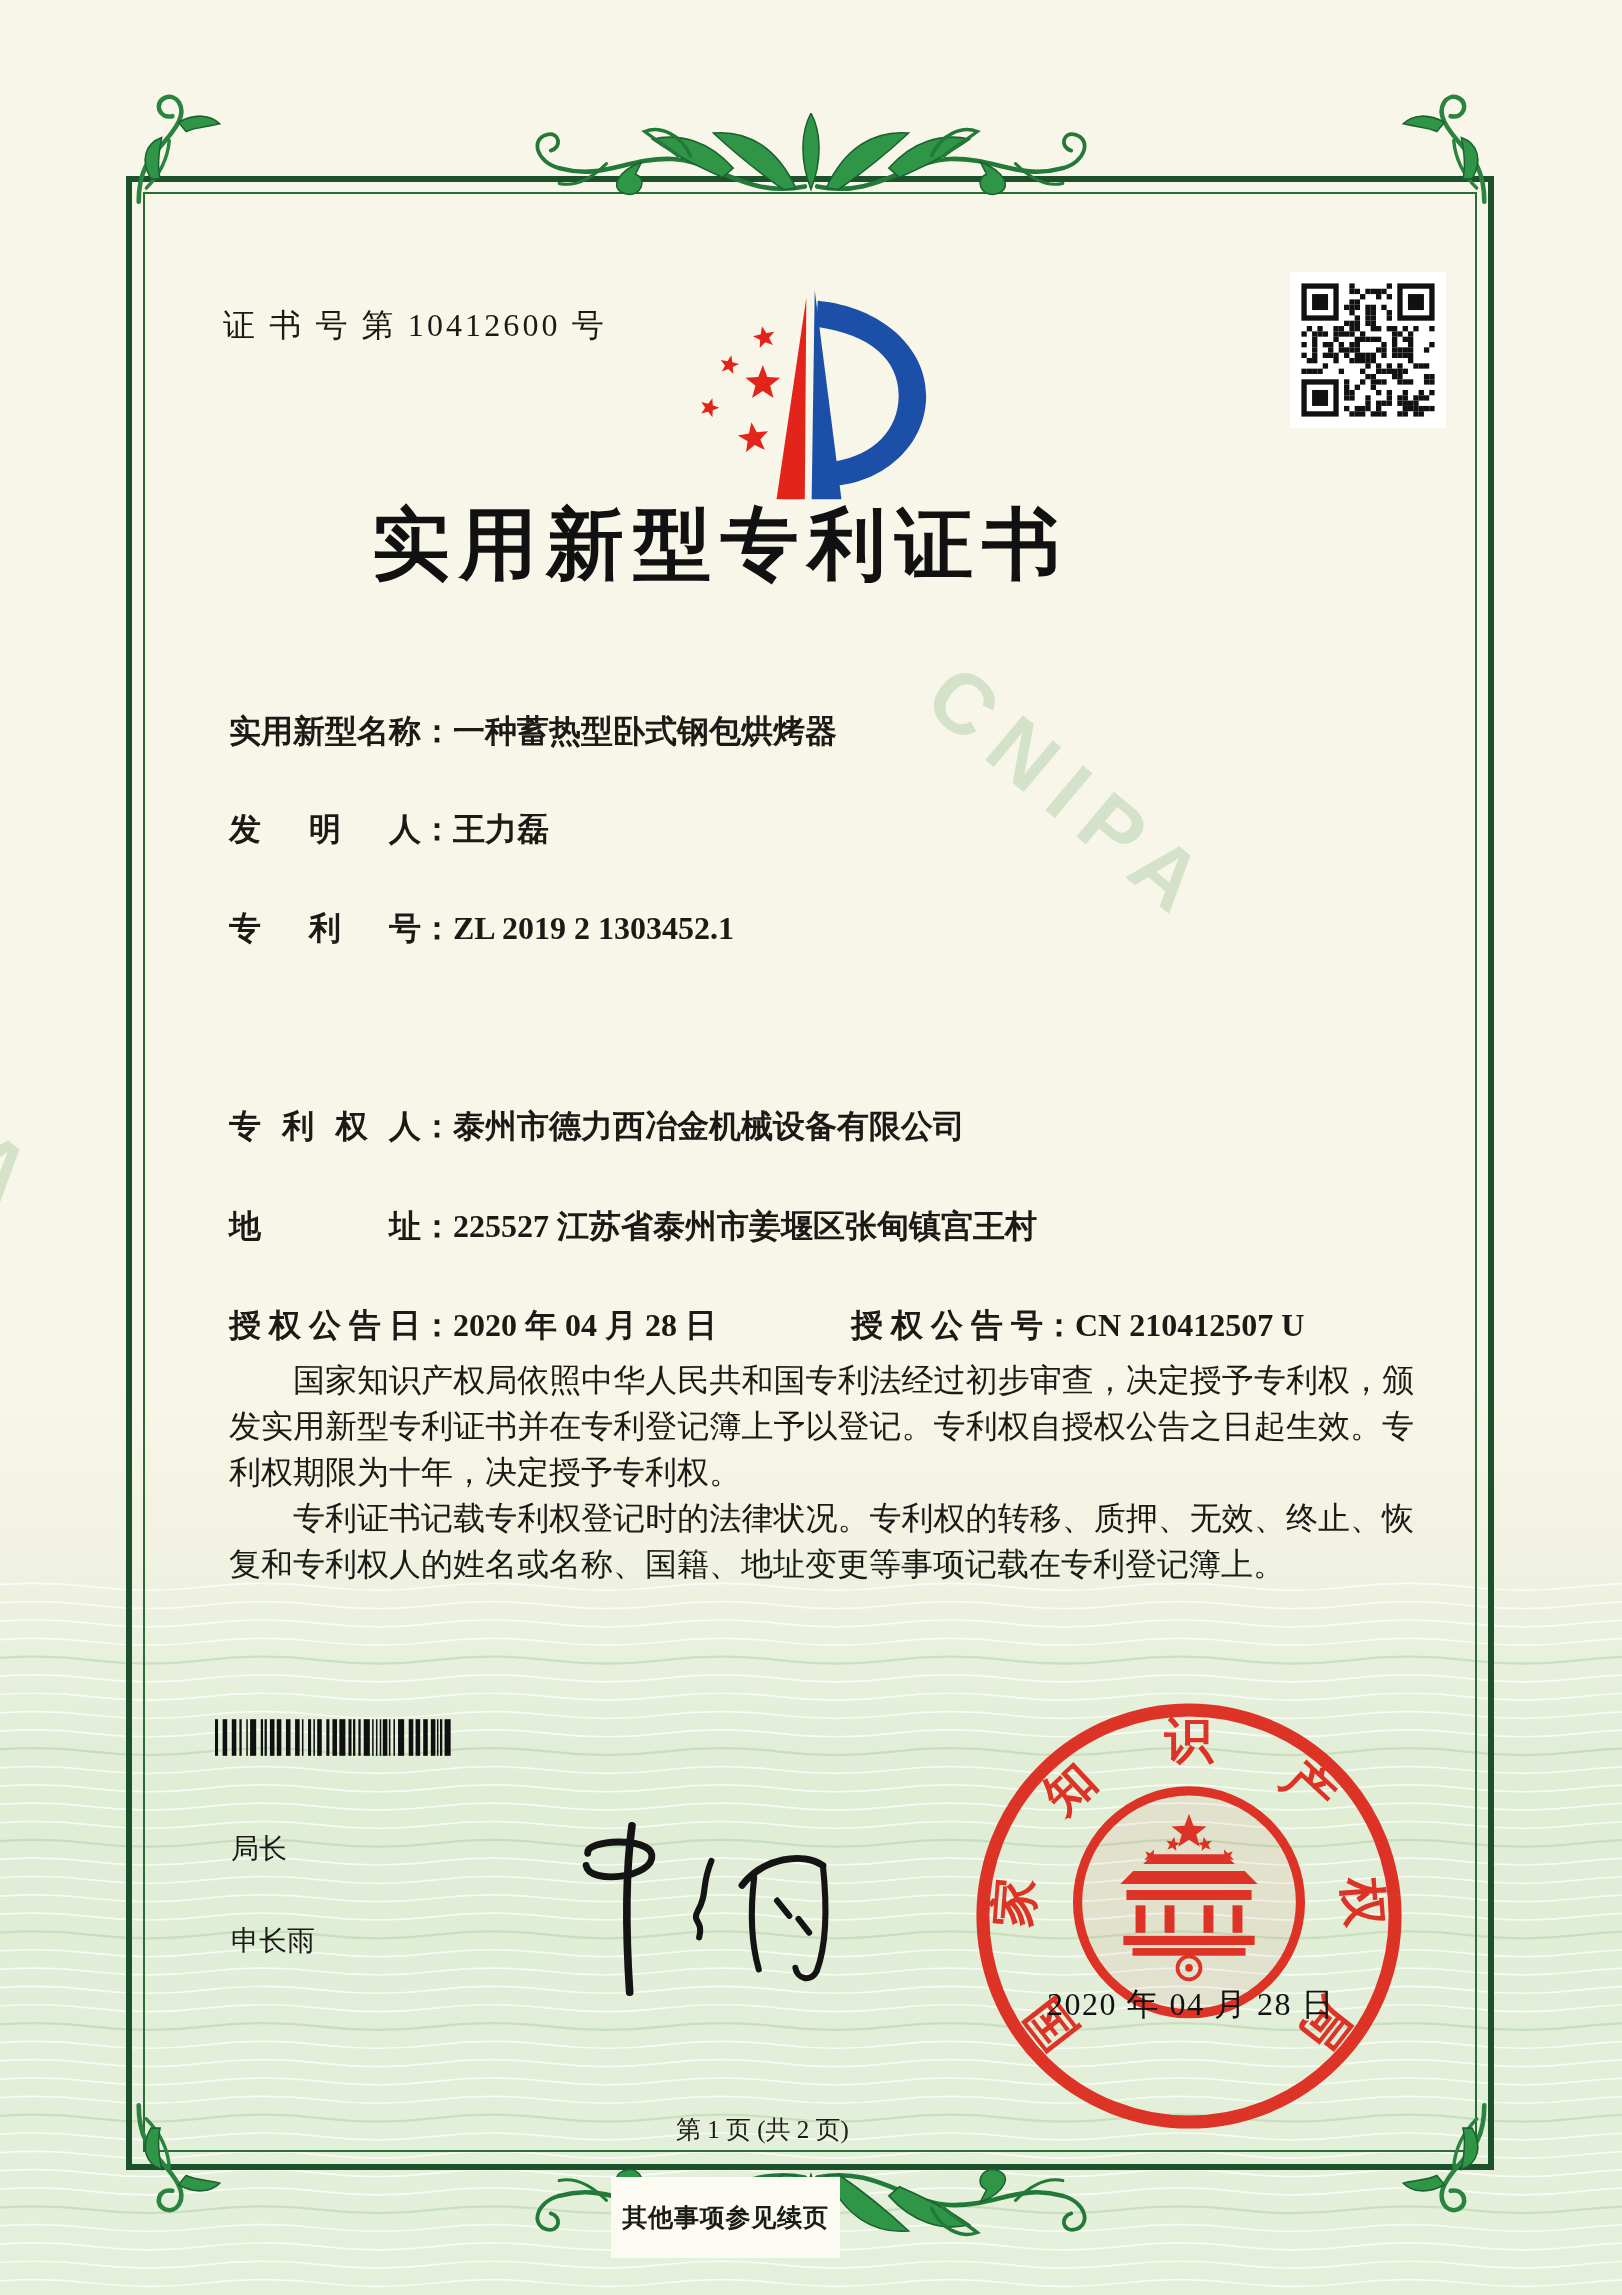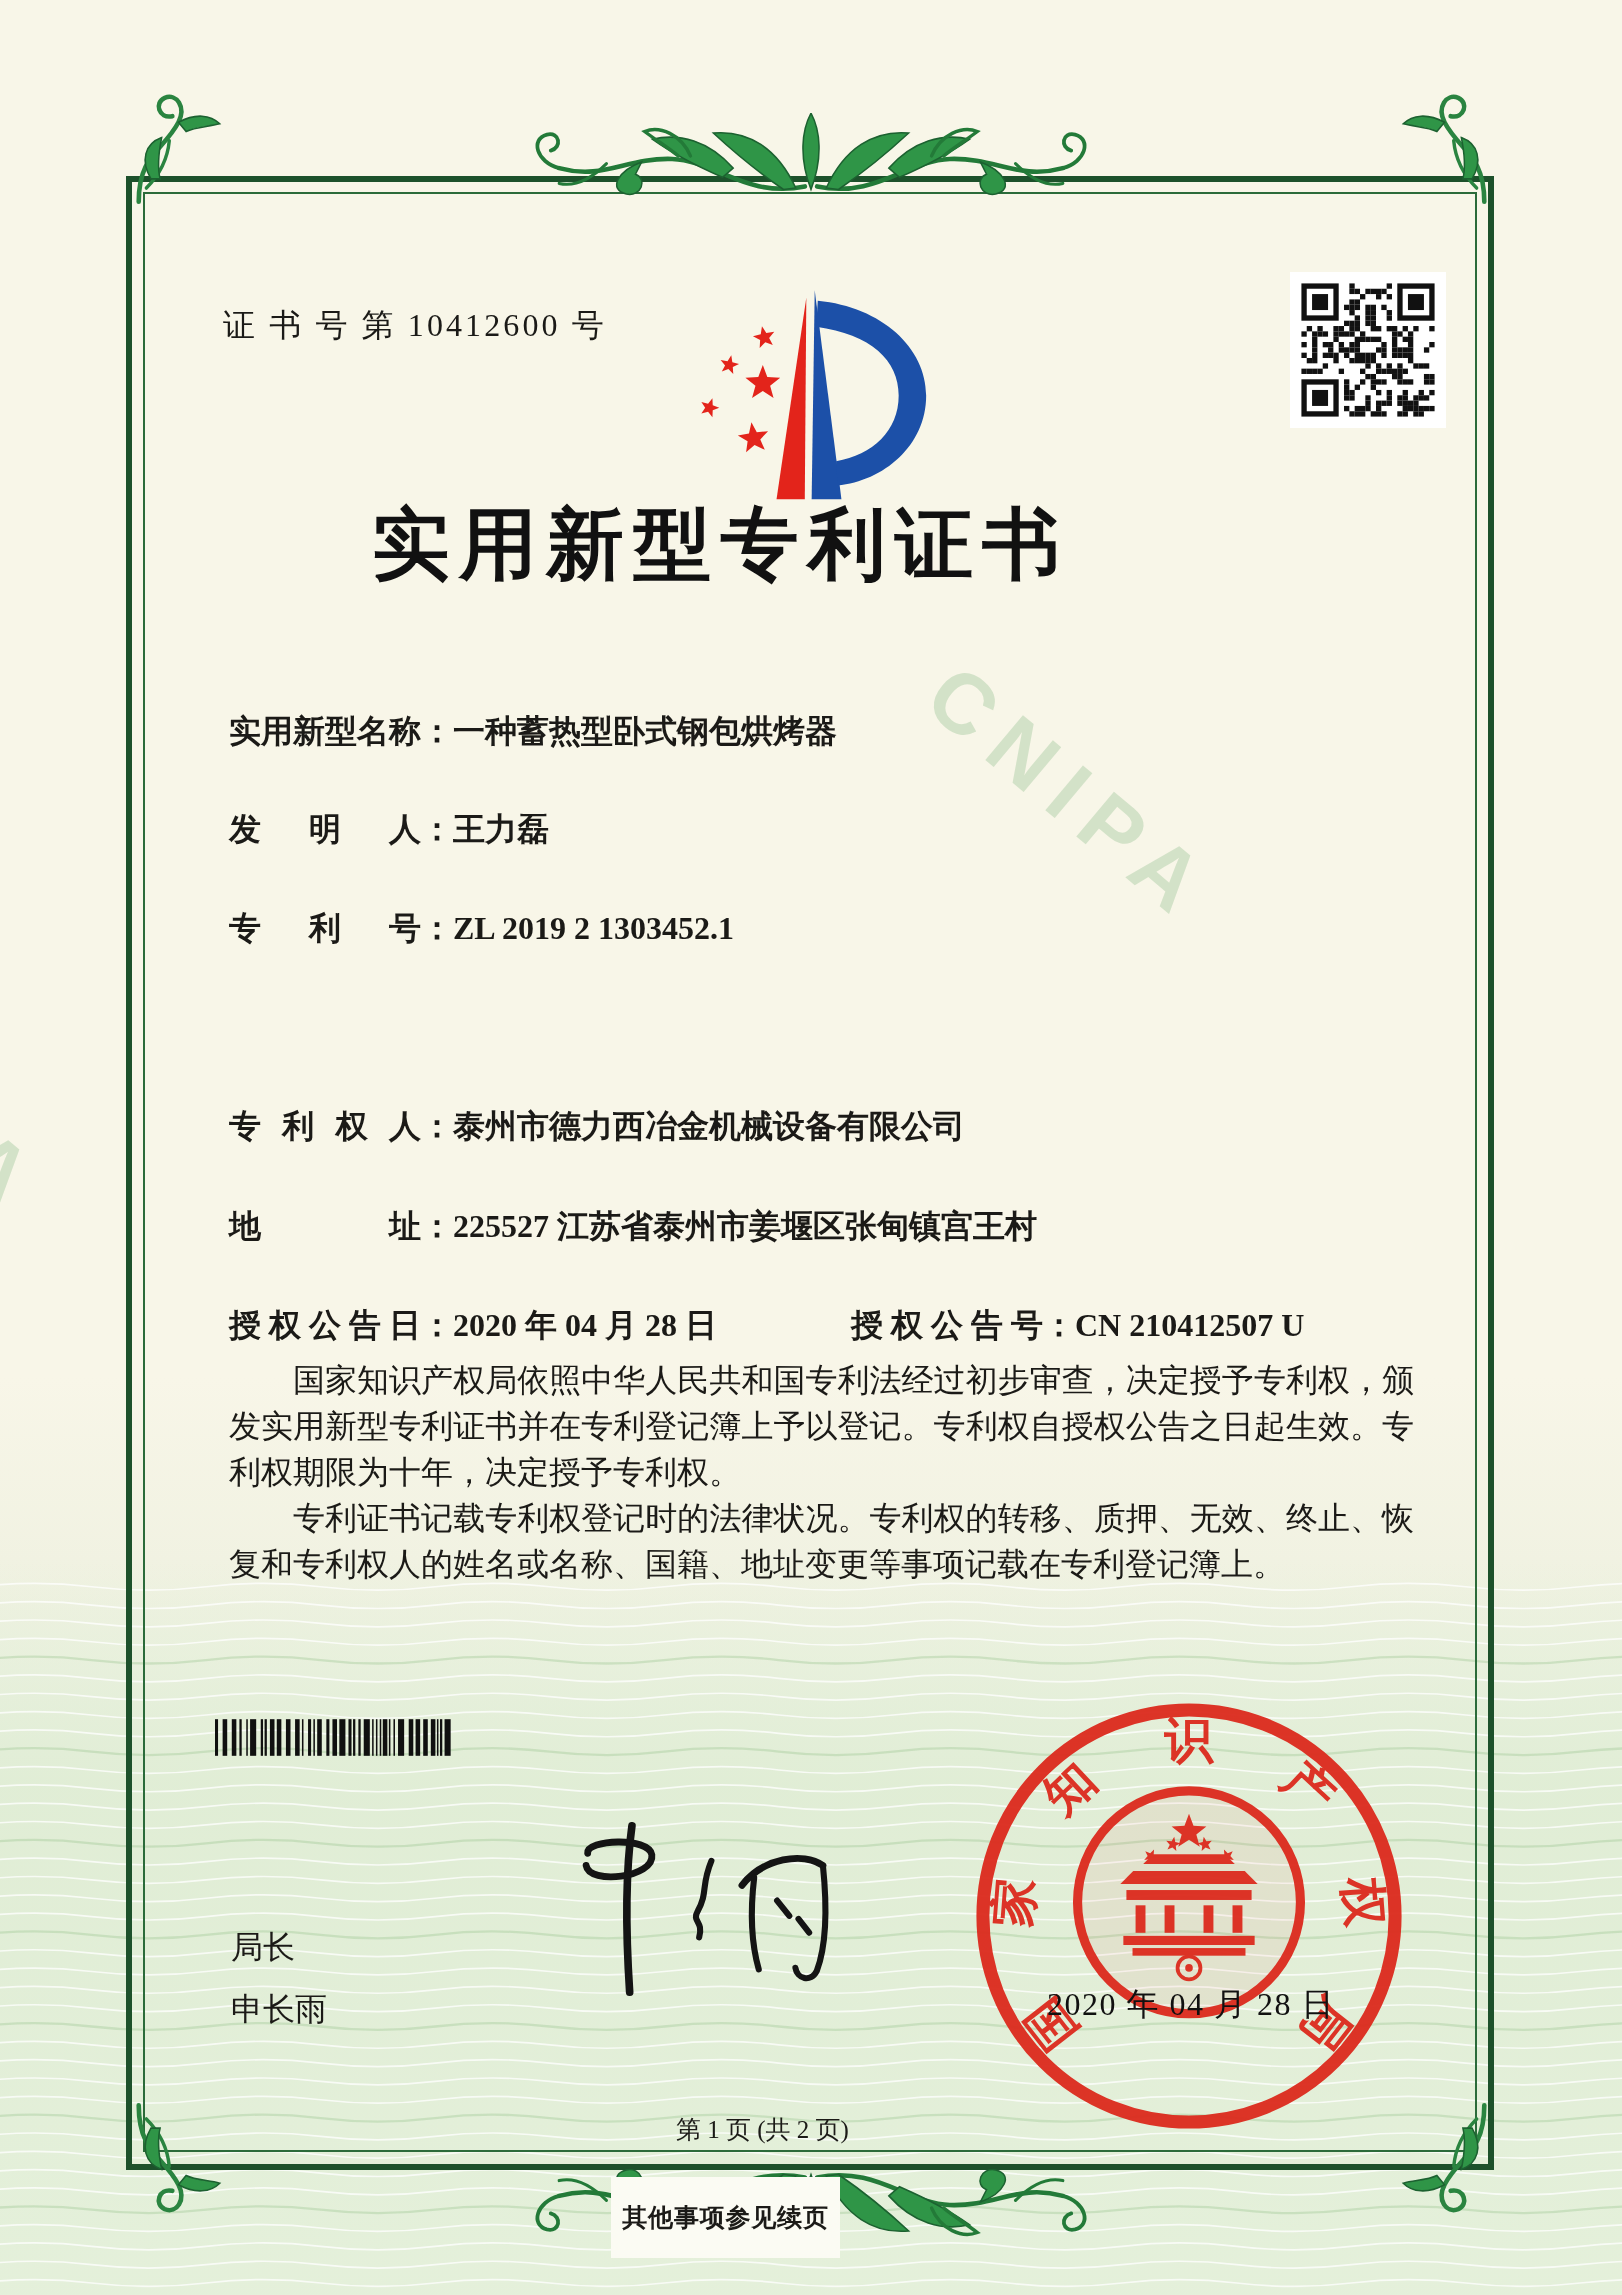--- a/index.html
+++ b/index.html
@@ -31,22 +31,22 @@
   .logo{position:absolute;left:691px;top:281px;z-index:4;}
   .qr{position:absolute;left:1290px;top:272px;z-index:4;}
   .title{position:absolute;left:0;top:493px;width:1441px;text-align:center;
     font-size:78px;font-weight:bold;letter-spacing:9.2px;color:#111;z-index:4;}
   .field-row{position:absolute;left:229px;font-size:32px;white-space:nowrap;z-index:4;font-weight:bold;}
   .flabel{display:inline-block;width:192px;text-align:justify;text-align-last:justify;vertical-align:bottom;}
   .grant-right{position:absolute;left:622px;top:0;white-space:nowrap;}
   .body-text{position:absolute;left:229px;top:1357px;width:1185px;z-index:4;}
   .body-text p{margin:0;font-size:32px;line-height:46px;text-align:justify;text-indent:64px;}
   .barcode{position:absolute;left:215px;top:1719px;z-index:4;}
-  .officer{position:absolute;left:231px;top:1926px;font-size:32px;z-index:4;}
-  .officer .name{margin-top:18px;}
+  .officer{position:absolute;left:231px;top:1830px;font-size:28px;z-index:4;}
+  .officer .name{margin-top:54px;}
   .signature{position:absolute;left:496px;top:1821px;z-index:4;}
   .seal{position:absolute;left:960px;top:1687px;z-index:4;opacity:.95;}
   .seal-date{position:absolute;left:1000px;top:1983px;width:382px;text-align:center;
     font-size:32px;letter-spacing:1.5px;color:#111;z-index:5;}
   .page-info{position:absolute;left:0;top:2101px;width:1525px;text-align:center;font-size:25px;z-index:4;margin-top:12px;}
   .note-box{position:absolute;left:611px;top:2177px;width:229px;height:81px;background:#fbfbf3;
     z-index:6;display:flex;align-items:center;justify-content:center;font-weight:bold;}
   .note-box span{font-size:25px;letter-spacing:0.8px;}
   .seal-ring-char{font-family:"Liberation Serif","DejaVu Serif",serif;font-weight:bold;}
 </style>

